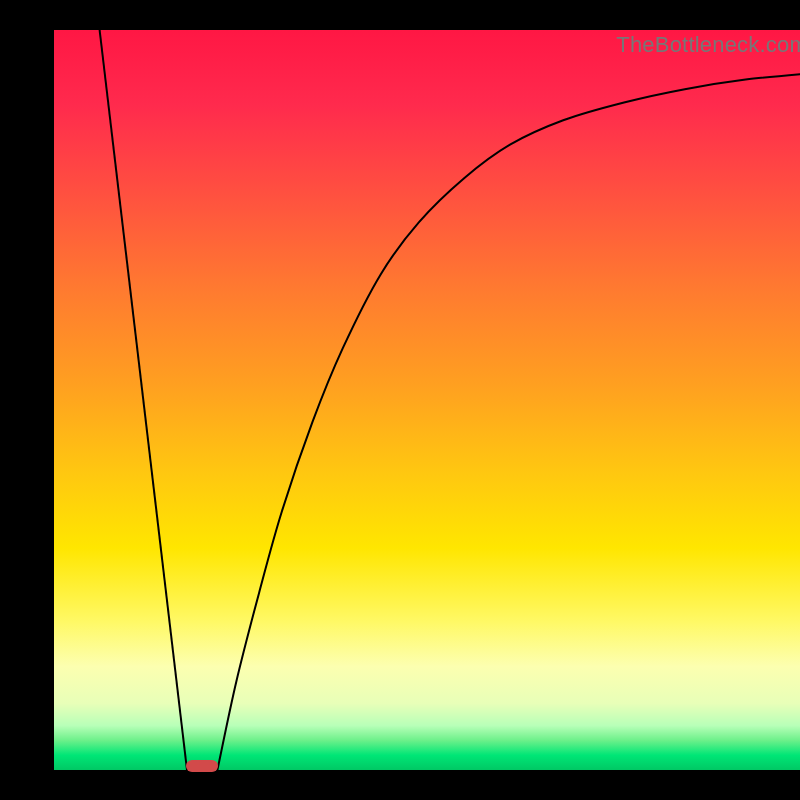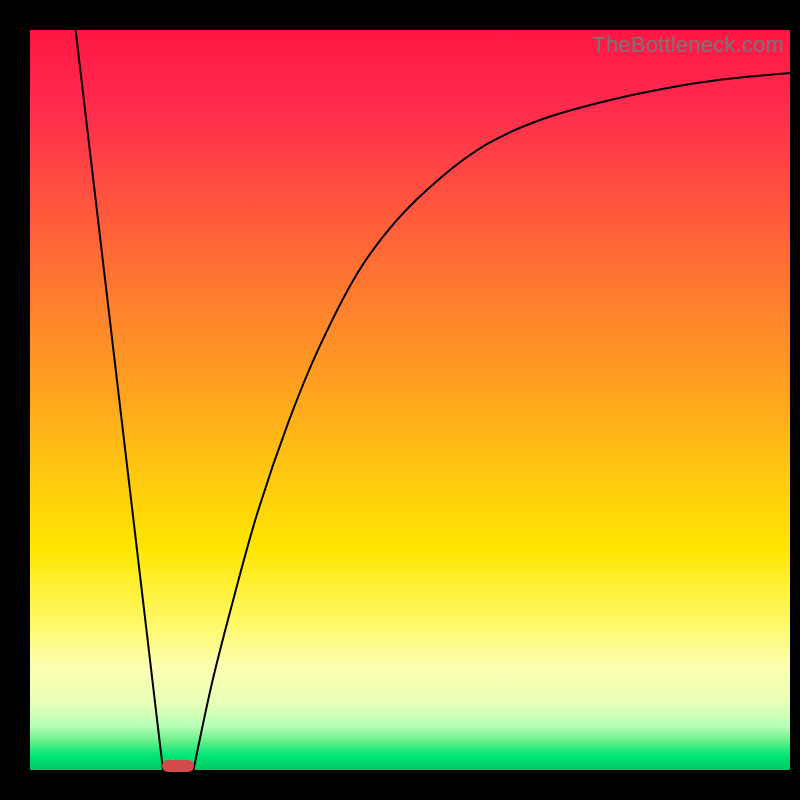--- a/index.html
+++ b/index.html
@@ -7,20 +7,21 @@
     padding: 0;
     width: 800px;
     height: 800px;
     background: #000;
   }
   .container {
     position: relative;
     width: 648px;
     height: 800px;
     background: #000;
+    margin-left: 24px;
   }
   .plot-area {
     position: absolute;
     left: 30px;
     top: 30px;
     width: 760px;
     height: 740px;
     background: linear-gradient(to bottom,
       #ff1744 0%,
       #ff2a4d 10%,

